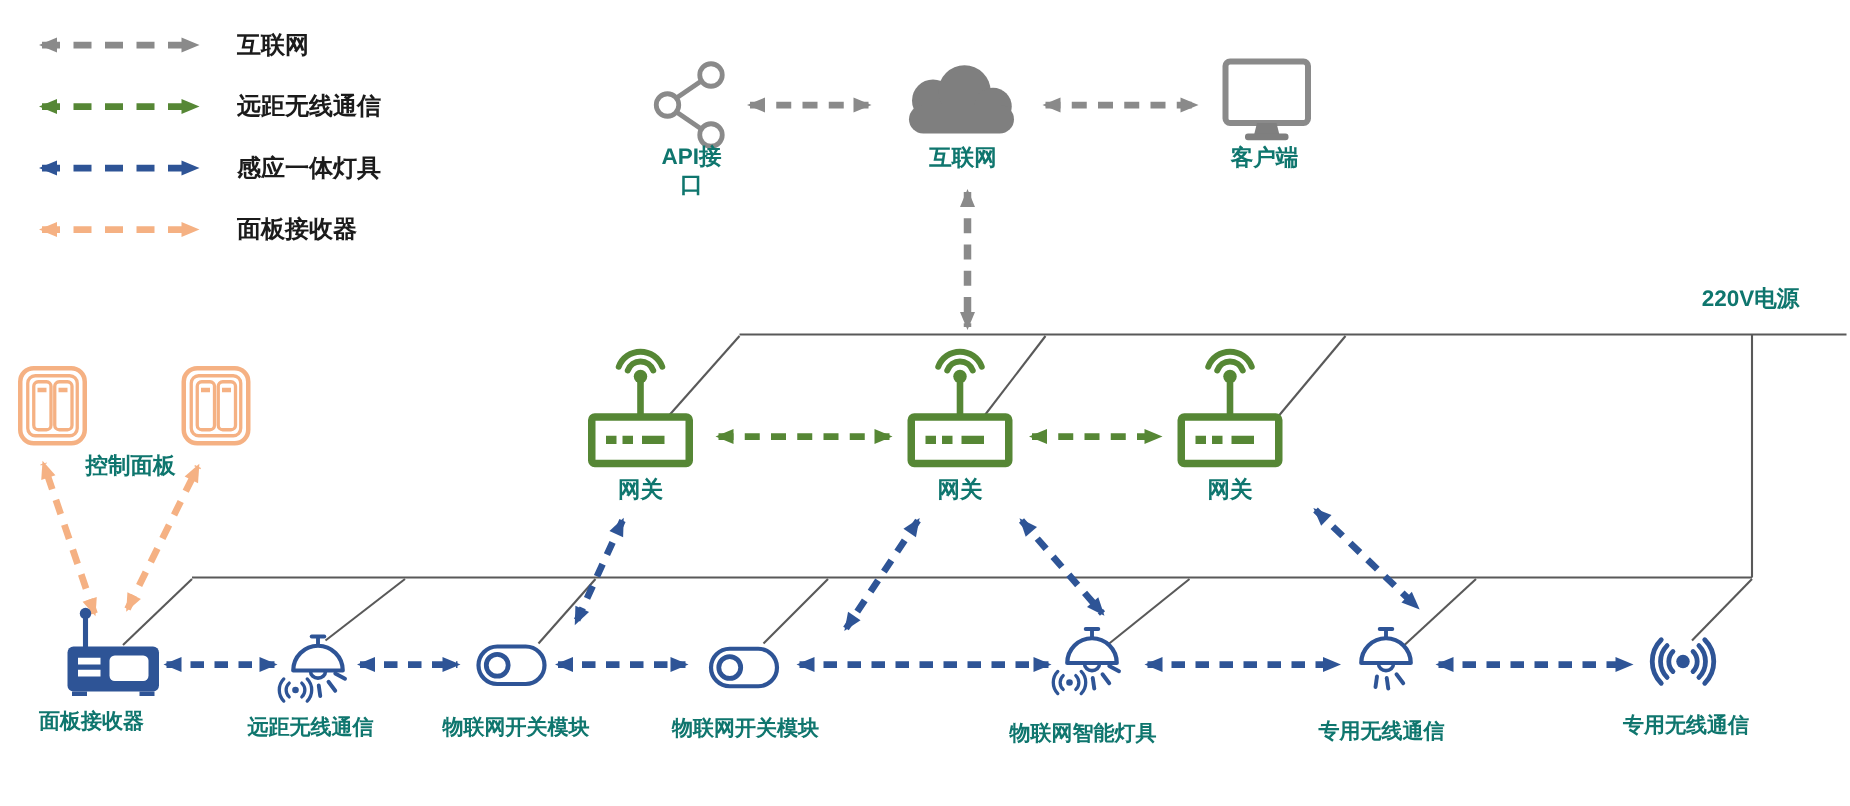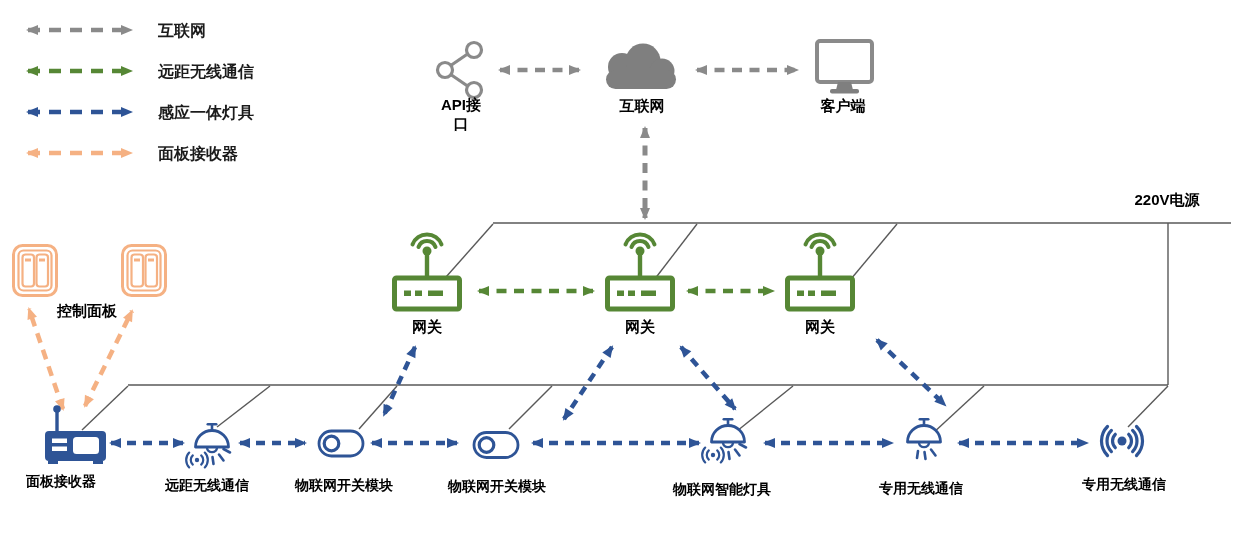--- a/index.html
+++ b/index.html
@@ -14,21 +14,21 @@
   .green{stroke:var(--c-green,#568735);} .f-green{fill:var(--c-green,#568735);}
   .blue{stroke:var(--c-blue,#2e5496);}   .f-blue{fill:var(--c-blue,#2e5496);}
   .orange{stroke:var(--c-orange,#f5b183);} .f-orange{fill:var(--c-orange,#f5b183);}
   .dgray{fill:var(--c-dgray,#7f7f7f);}
   .w45{stroke-width:4.5;} .w5{stroke-width:5;}
   .d-a{stroke-dasharray:12 9;} .d-b{stroke-dasharray:10 7.5;} .d-c{stroke-dasharray:9 7;}
   .round{stroke-linecap:round;}
   .nofill{fill:none;}
   .wfill{fill:#fff;}
 
-  .lbl{position:absolute;font-weight:700;color:#000000;white-space:nowrap;
+  .lbl{position:absolute;font-weight:700;color:#0f766e;white-space:nowrap;
        transform:translateX(-50%);line-height:1.25;text-align:center;}
   .lbl-left{position:absolute;font-weight:700;color:#1b1b1b;white-space:nowrap;line-height:1.2;}
   .fs16{font-size:16px;} .fs15{font-size:15px;} .fs14{font-size:14px;font-family:Liberation Serif, serif;}
 </style>
 </head>
 <body>
 
 <div class="stage">
 
   <svg width="1233" height="537" viewBox="0 0 1233 537">

